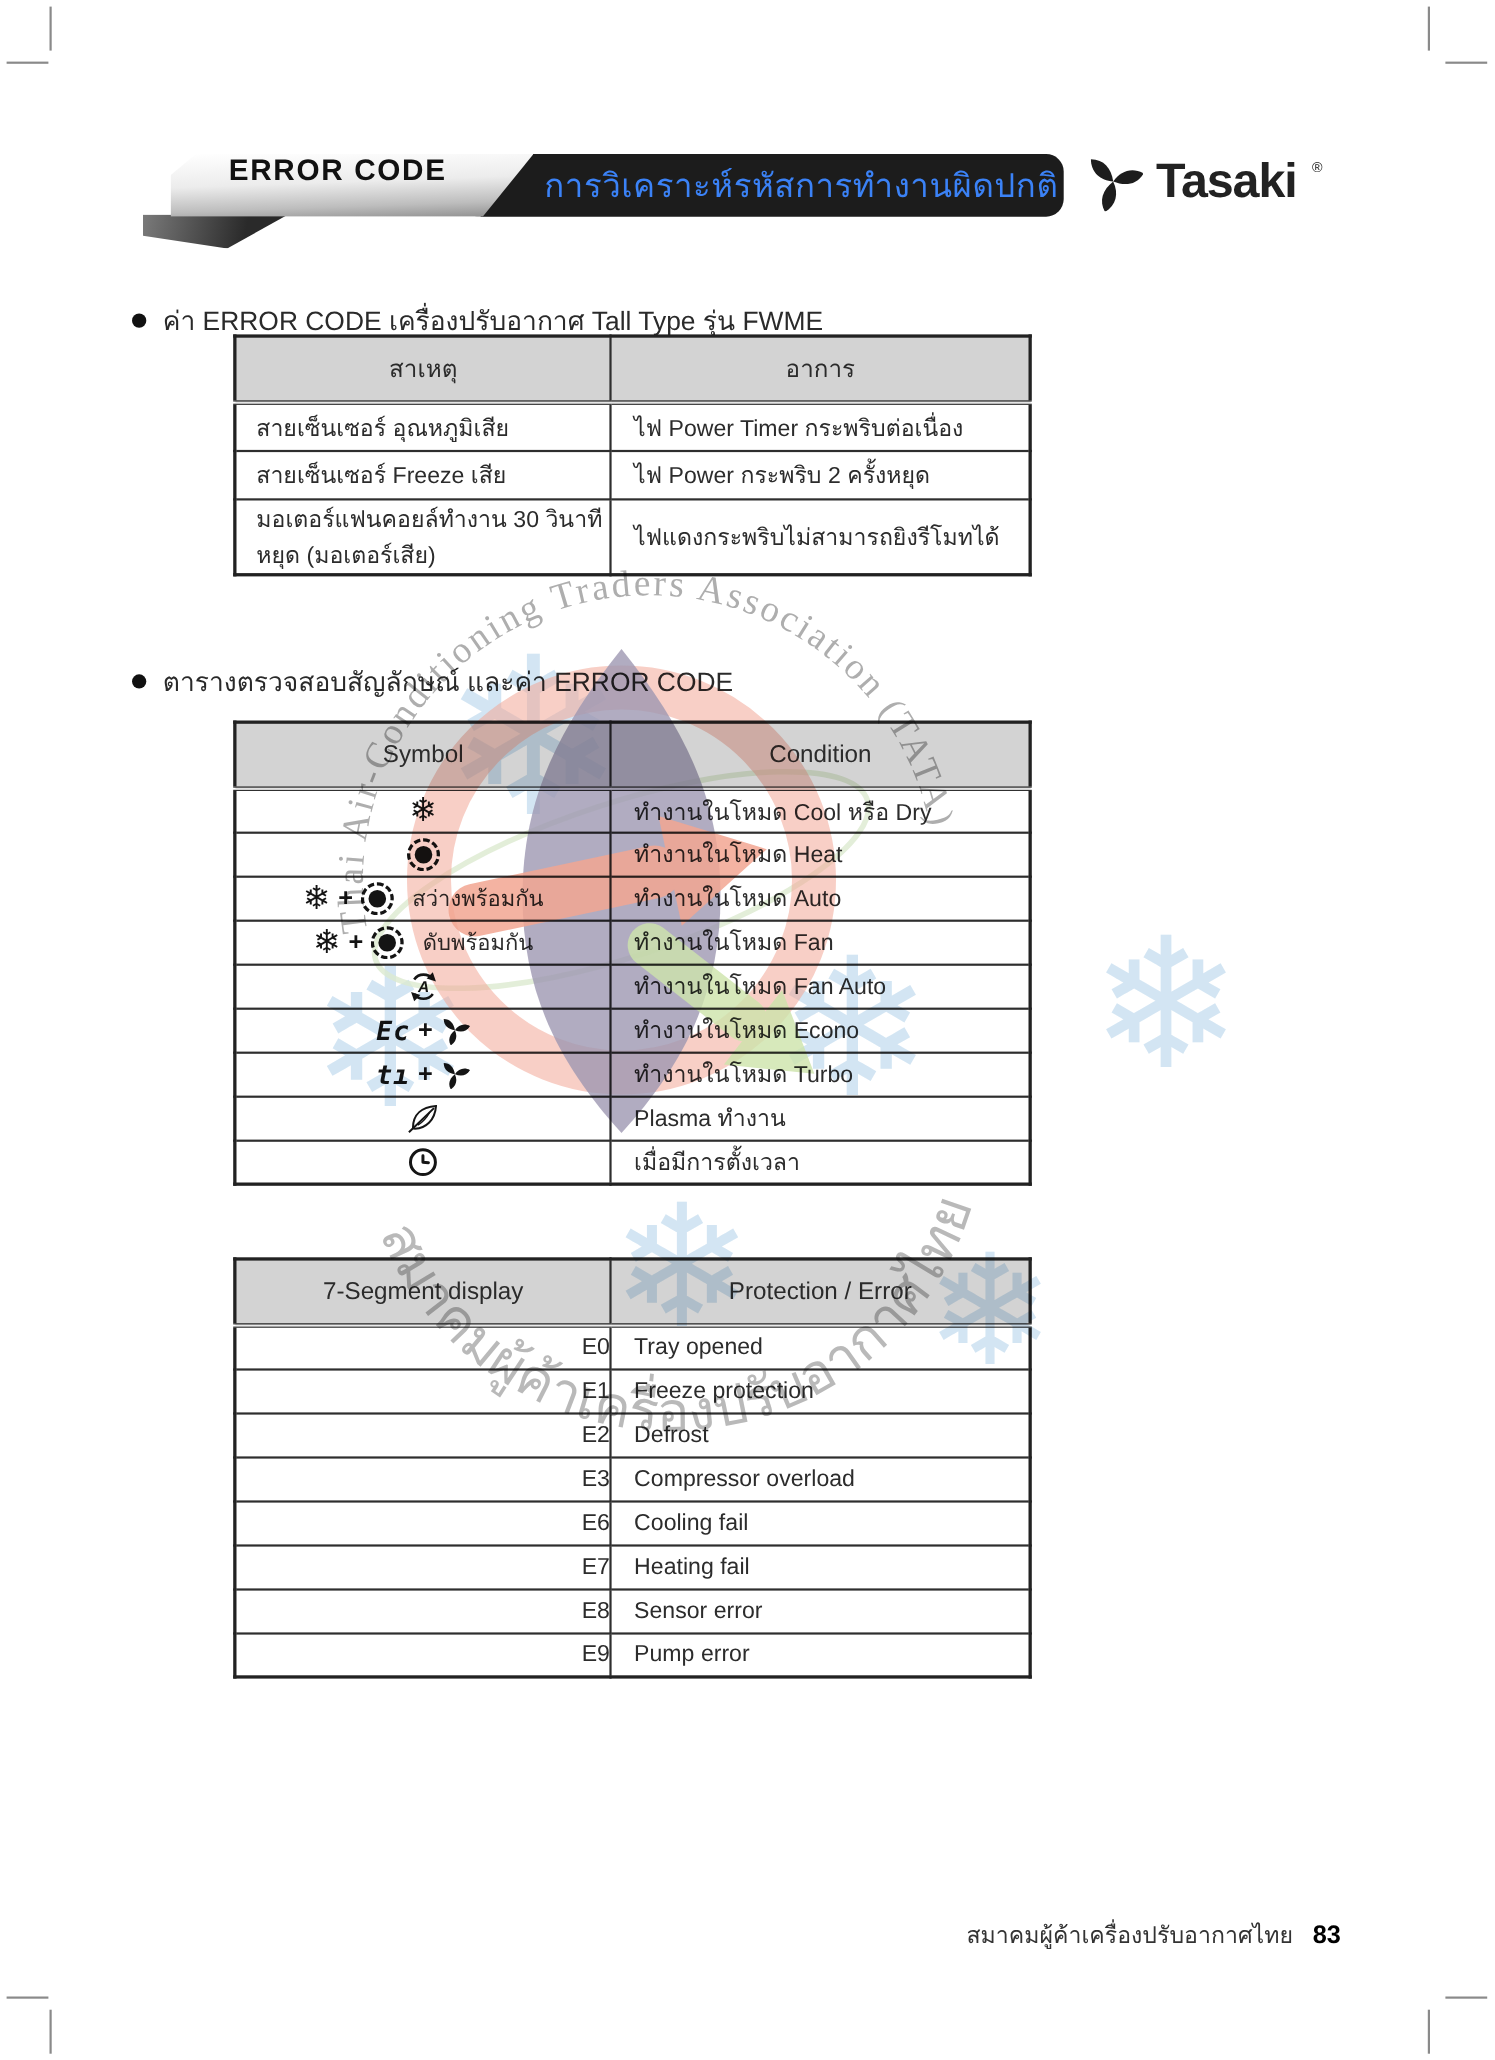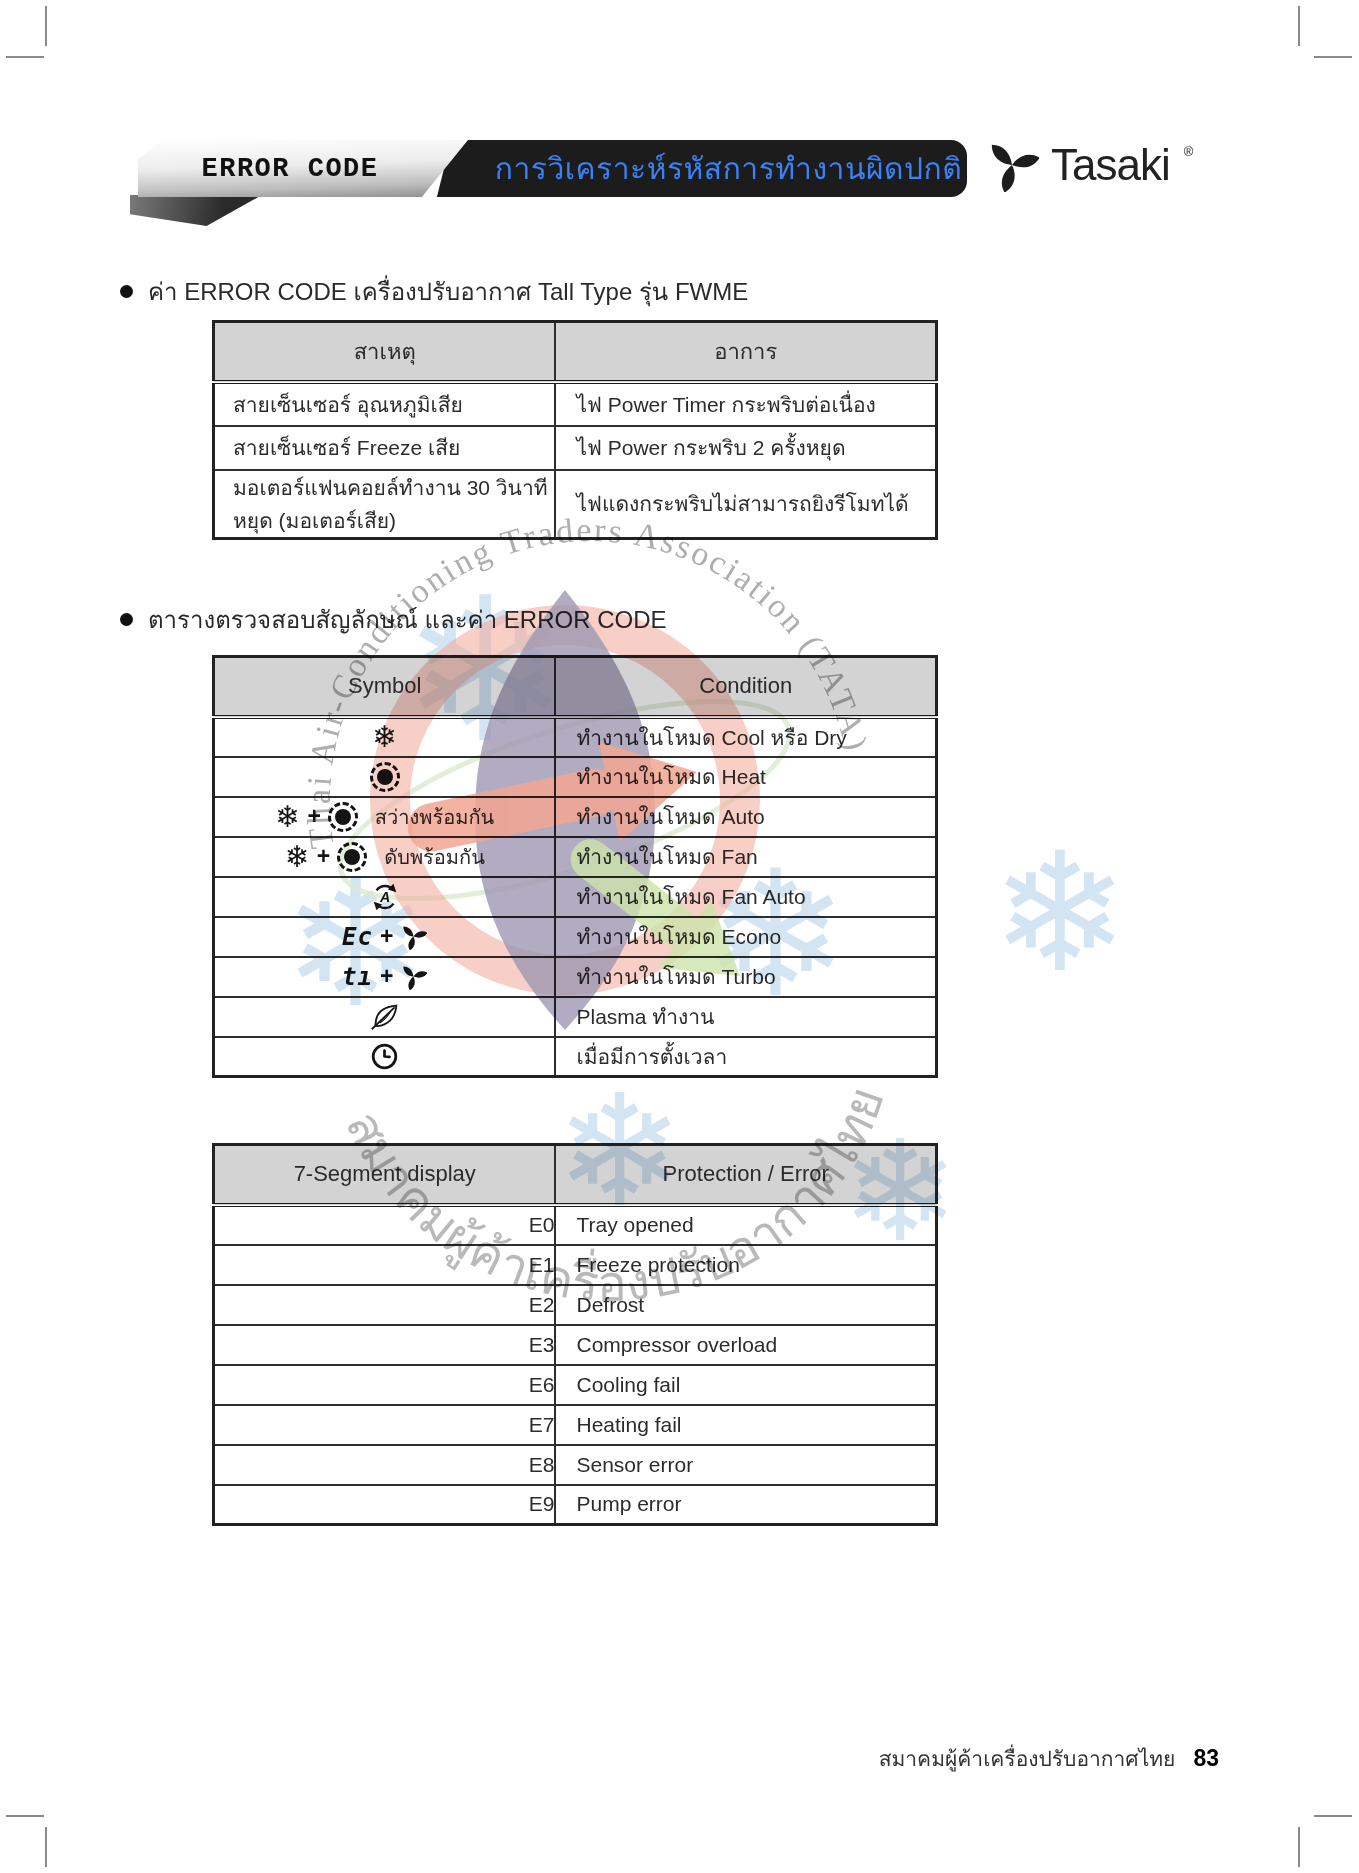--- a/index.html
+++ b/index.html
@@ -26,49 +26,48 @@
     background:#1c1c1c; border-radius:4px 16px 16px 4px;
     display:flex; align-items:center; justify-content:center; padding-left:60px;
     z-index:1;
   }
   .banner-title { color:#3b82f6; font-size:30px; letter-spacing:0.5px; white-space:nowrap; }
   .banner-slash {
     position:absolute; left:429px; top:140px; width:15px; height:57px;
     background:#fff; transform:skewX(-14deg); z-index:2;
   }
   .banner-silver {
-    position:absolute; left:138px; top:140px; width:330px; height:57px;
+    position:absolute; left:155px; top:140px; width:330px; height:57px;
     background:linear-gradient(178deg,#ffffff 0%,#ececec 45%,#bdbdbd 78%,#8d8d8d 100%);
     clip-path:polygon(7% 0, 100% 0, 86% 100%, 0 100%, 0 34%);
-    display:flex; align-items:center; justify-content:center; padding-right:26px;
+    display:flex; align-items:flex-start; justify-content:center; padding-right:26px;
     z-index:3;
-    font-family:Liberation Mono, monospace;
   }
   .banner-tag { font-weight:700; font-size:27px; letter-spacing:1.5px; color:#111; white-space:nowrap; }
   .banner-fold {
     position:absolute; left:130px; top:195px; width:132px; height:31px;
     background:linear-gradient(100deg,#7a7a7a 0%,#2a2a2a 70%);
     clip-path:polygon(0 0,100% 0,58% 100%,0 62%);
     border-bottom-left-radius:12px; z-index:0;
   }
 
   
   .brand { position:absolute; left:985px; top:138px; display:flex; align-items:center; gap:12px; z-index:1; }
-  .brand-text { font-size:44px; font-weight:400; color:#222; letter-spacing:-1px; line-height:1; }
+  .brand-text { font-size:44px; font-weight:700; color:#222; letter-spacing:-1px; line-height:1; }
   .brand-reg { font-size:13px; color:#222; vertical-align:top; position:relative; top:-14px; left:2px; }
 
   
   .bullet { position:absolute; display:flex; align-items:center; gap:15px; font-size:24px; color:#2a2a2a; z-index:1; }
   .bullet .dot { width:13px; height:13px; border-radius:50%; background:#111; flex:0 0 auto; }
   .bullet1 { left:120px; top:272px; }
   .bullet2 { left:120px; top:600px; }
 
   
   .dtable { position:absolute; left:212px; width:726px; z-index:1; }
-  .t1 { top:320px; }
+  .t1 { top:304px; }
   .t2 { top:655px; }
   .t3 { top:1143px; }
   .dtable table { border-collapse:collapse; width:100%; table-layout:fixed; border:3px solid #222; }
   .dtable th {
     background:#d3d3d3; border:2px solid #2e2e2e; border-bottom:4px double #1a1a1a;
     height:60px; font-weight:400; font-size:22px; color:#2b2b2b; text-align:center;
   }
   .dtable td { border:2px solid #2e2e2e; font-size:21px; color:#2c2c2c; background:transparent; }
   .t1 tr.body { height:44px; }
   .t2 tr.body { height:40px; }

